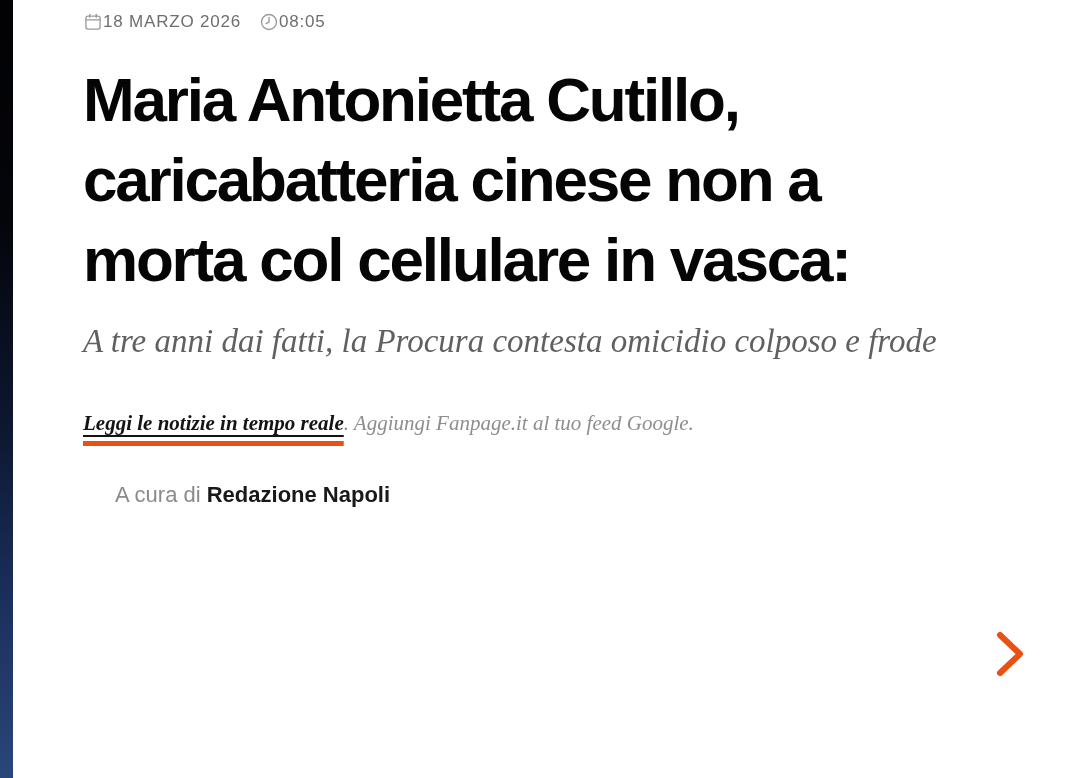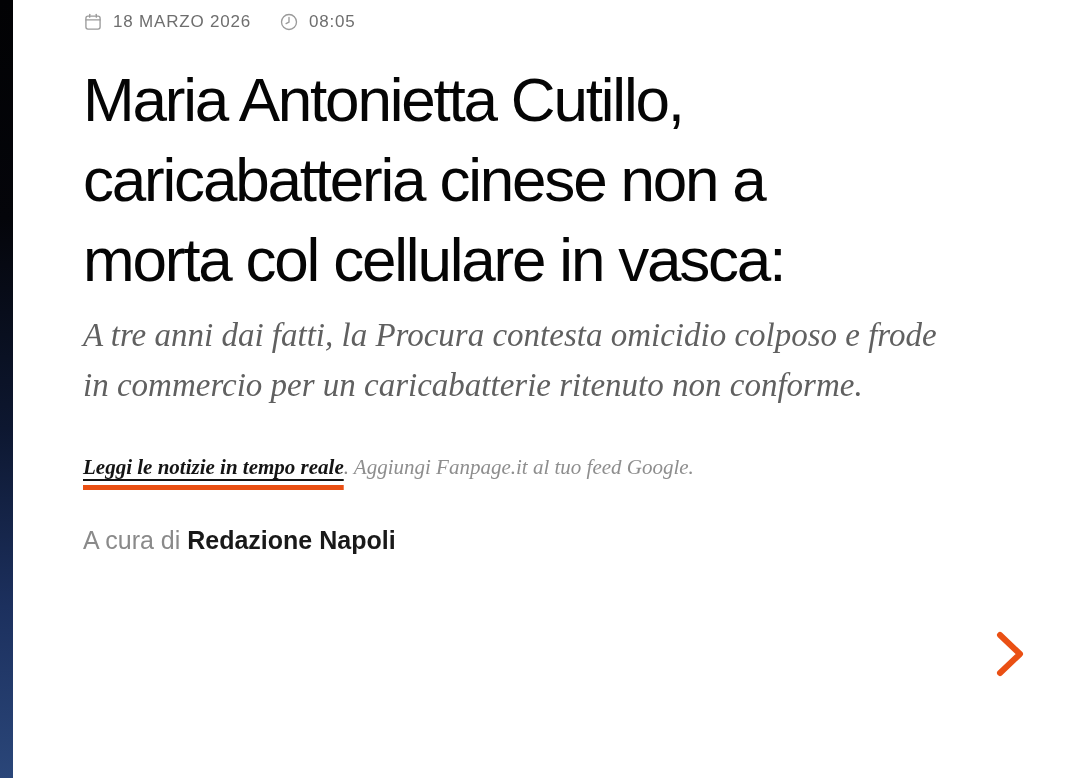--- a/index.html
+++ b/index.html
@@ -18,37 +18,37 @@
   }
   .content {
     position: absolute;
     left: 83px; top: 12px;
     width: 940px;
   }
   
   .meta-row {
     display: flex;
     align-items: center;
-    gap: 10px;
+    gap: 0;
     color: #6e6e6e;
     font-size: 17px;
     letter-spacing: 0.8px;
     margin-bottom: 28px;
   }
   .meta-row .icon { display: inline-flex; color: #9a9a9a; }
   .meta-row .icon svg { display: block; }
   .meta-time { margin-left: 18px; }
   
   .headline {
     color: #050505;
-    font-weight: 400;
+    font-weight: 700;
     font-size: 62px;
     line-height: 80px;
     letter-spacing: -2.2px;
-    margin-bottom: 10px;
+    margin-bottom: 16px;
   }
   
   .subtitle {
     font-family: "Liberation Serif", serif;
     font-style: italic;
     font-size: 33px;
     line-height: 50px;
     color: #606060;
     margin-bottom: 32px;
   }
@@ -85,22 +85,23 @@
     width: 34px;
     height: 52px;
     background: transparent;
     border: none;
     cursor: pointer;
     padding: 0;
   }
   .chevron-button svg { display: block; }
   
   .byline {
-    font-size: 25px;
+    font-size: 22px;
     color: #8a8a8a;
+    margin-left: 32px;
   }
   .byline .author {
     color: #191919;
     font-weight: 700;
     cursor: pointer;
   }
 </style>
 </head>
 <body>
 
@@ -128,21 +129,20 @@
   </div>
 
   <h1 class="headline">
     <div>Maria Antonietta Cutillo,</div>
     <div>caricabatteria cinese non a</div>
     <div>morta col cellulare in vasca:</div>
   </h1>
 
   <div class="subtitle">
     <div>A tre anni dai fatti, la Procura contesta omicidio colposo e frode</div>
-    <div>in commercio per un caricabatterie ritenuto non conforme.</div>
   </div>
 
   <div class="realtime">
     <span class="realtime-link"><span class="orange-underline">Leggi le notizie in tempo reale</span></span><span>. Aggiungi Fanpage.it al tuo feed Google.</span>
   </div>
 
   <div class="byline">
     <span>A cura di </span><span class="author">Redazione Napoli</span>
   </div>
 

